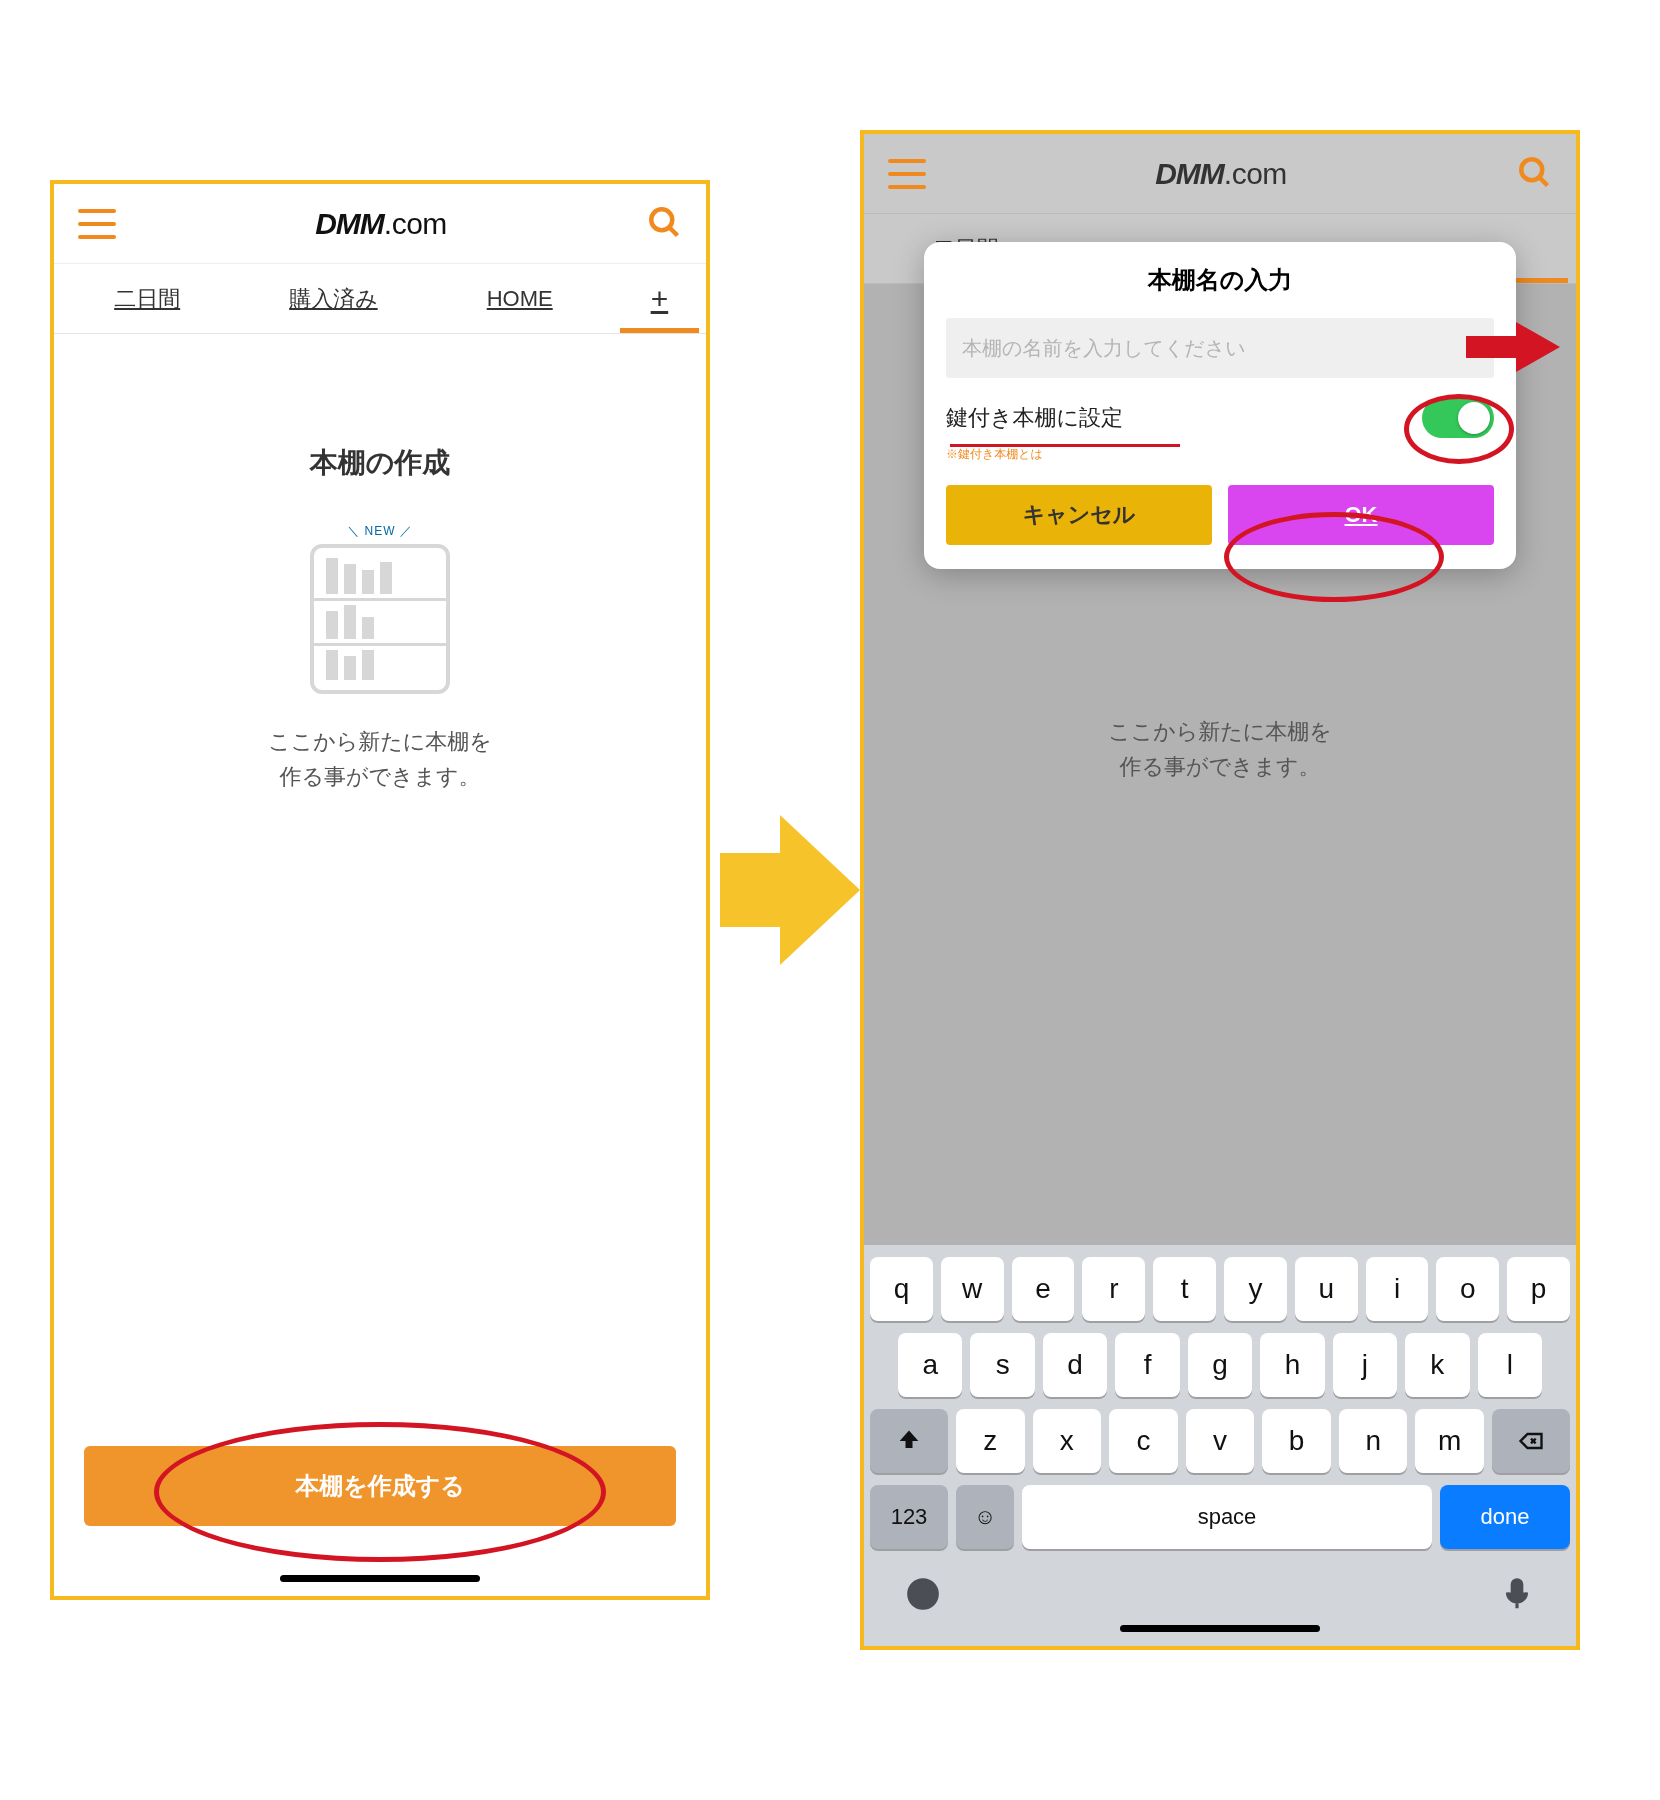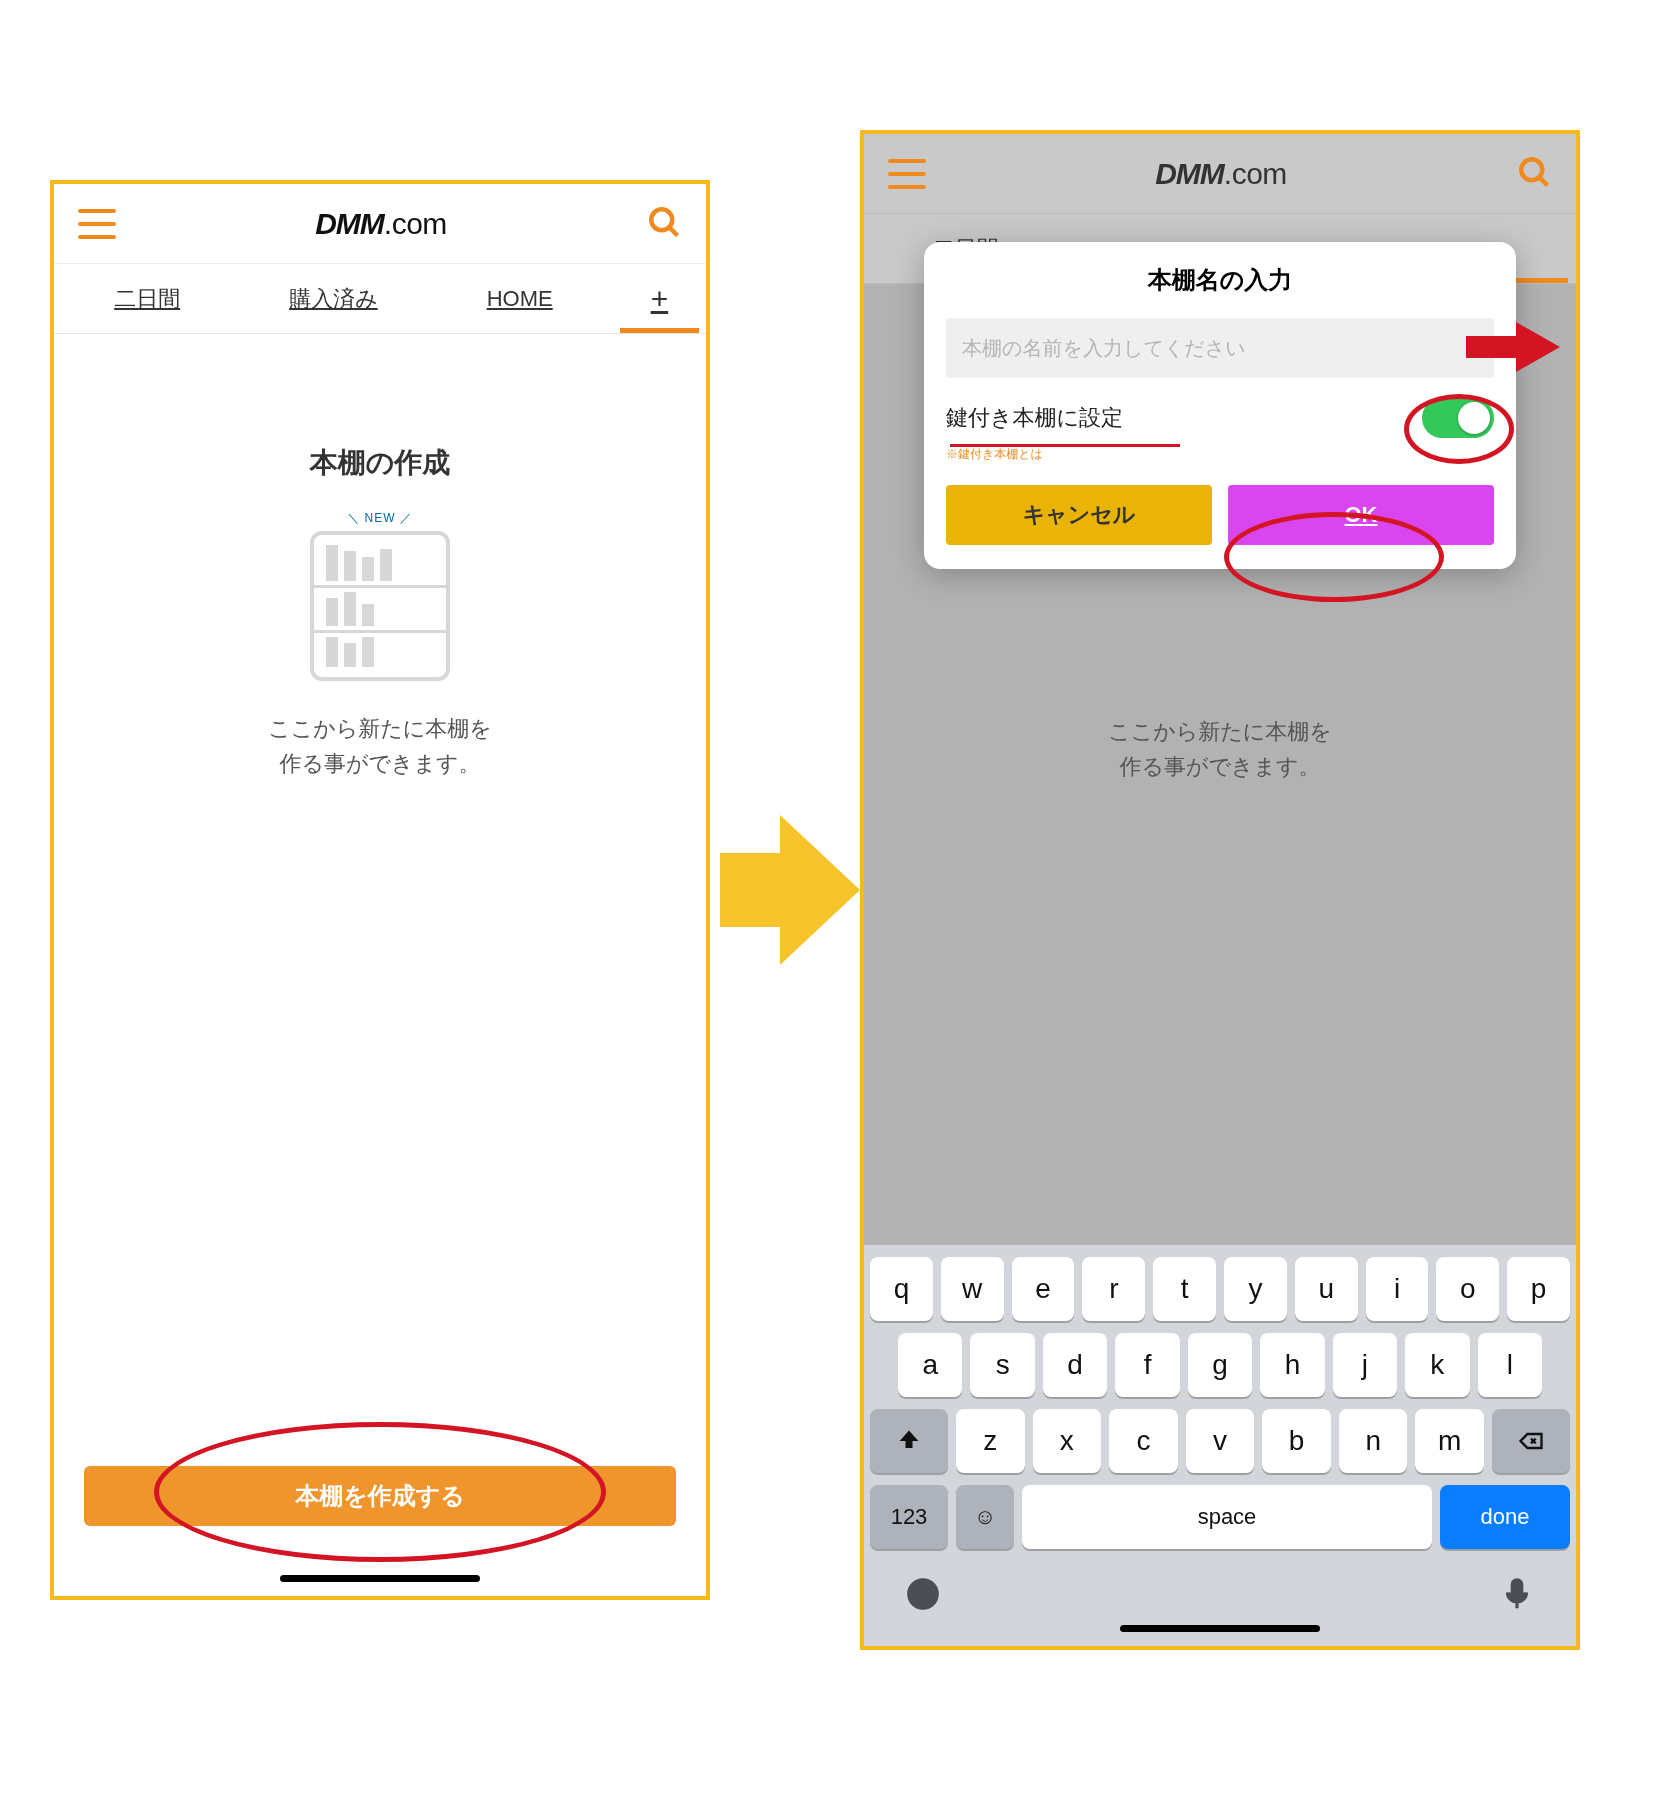--- a/index.html
+++ b/index.html
@@ -76,21 +76,21 @@
     bottom: 0; left: 8%; right: 8%;
     height: 5px; background: #f08a1f;
   }
 
   
   .content {
     text-align: center;
     padding-top: 110px;
     color: #333;
   }
-  .content h2 { font-size: 28px; font-weight: 700; margin-bottom: 28px; }
+  .content h2 { font-size: 28px; font-weight: 700; margin-bottom: 41px; }
   .shelf-icon { display: inline-block; margin-bottom: 30px; }
   .shelf-icon .new { font-size: 12px; color: #0369a1; letter-spacing: 1px; margin-bottom: 4px; }
   .shelf-box {
     width: 140px; height: 150px;
     border: 4px solid #d7d7d7;
     border-radius: 12px;
     padding: 10px 12px;
     display: flex; flex-direction: column; justify-content: space-between;
   }
   .shelf-row { display: flex; gap: 6px; }
@@ -98,21 +98,21 @@
   .shelf-row.r1 span:nth-child(1){height:36px} .shelf-row.r1 span:nth-child(2){height:30px} .shelf-row.r1 span:nth-child(3){height:24px} .shelf-row.r1 span:nth-child(4){height:32px}
   .shelf-row.r2 span:nth-child(1){height:28px} .shelf-row.r2 span:nth-child(2){height:34px} .shelf-row.r2 span:nth-child(3){height:22px}
   .shelf-row.r3 span:nth-child(1){height:30px} .shelf-row.r3 span:nth-child(2){height:24px} .shelf-row.r3 span:nth-child(3){height:30px}
   .shelf-divider { height:3px; background:#d7d7d7; margin: 2px -12px; }
 
   .desc { font-size: 22px; line-height: 1.6; color: #555; }
 
   .create-btn {
     position: absolute;
     bottom: 70px; left: 30px; right: 30px;
-    height: 60px;
+    height: 80px;
     background: #f0942c;
     color: #fff;
     font-size: 24px;
     font-weight: 600;
     border: none;
     border-radius: 6px;
     display: flex; align-items: center; justify-content: center;
   }
   .home-indicator {
     position: absolute;

